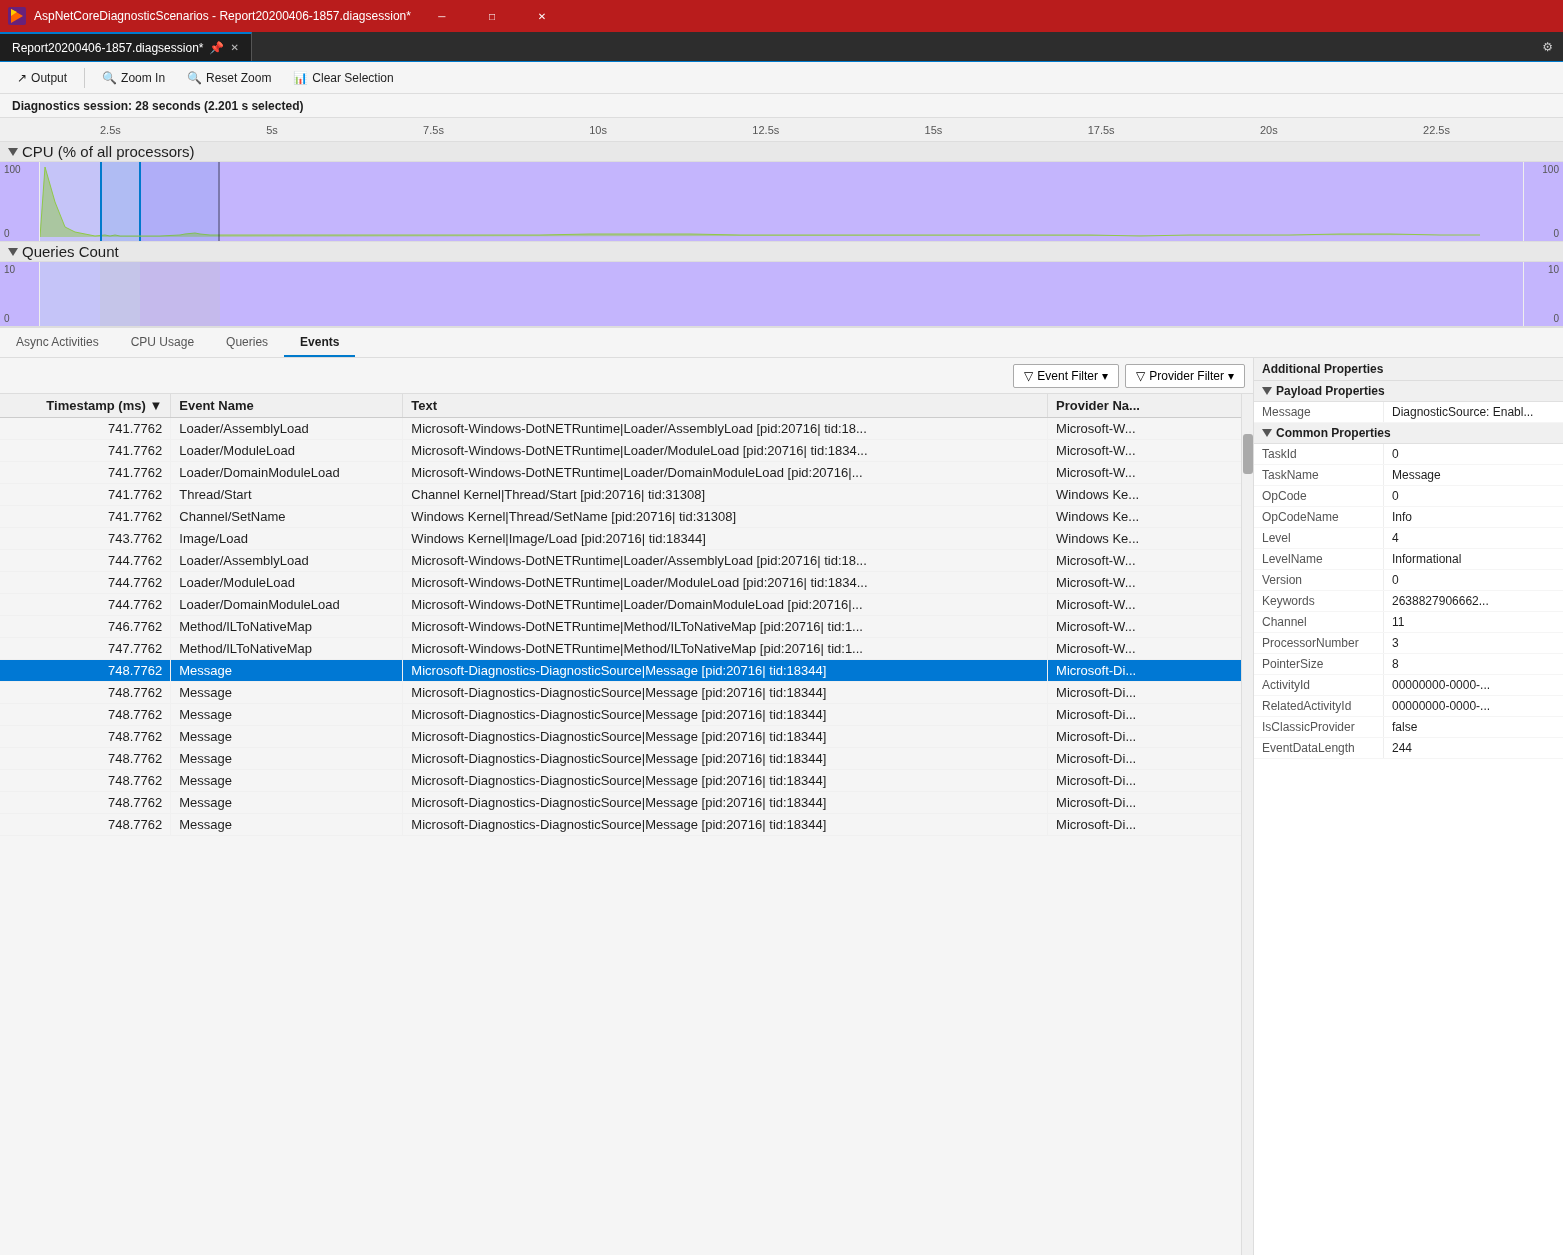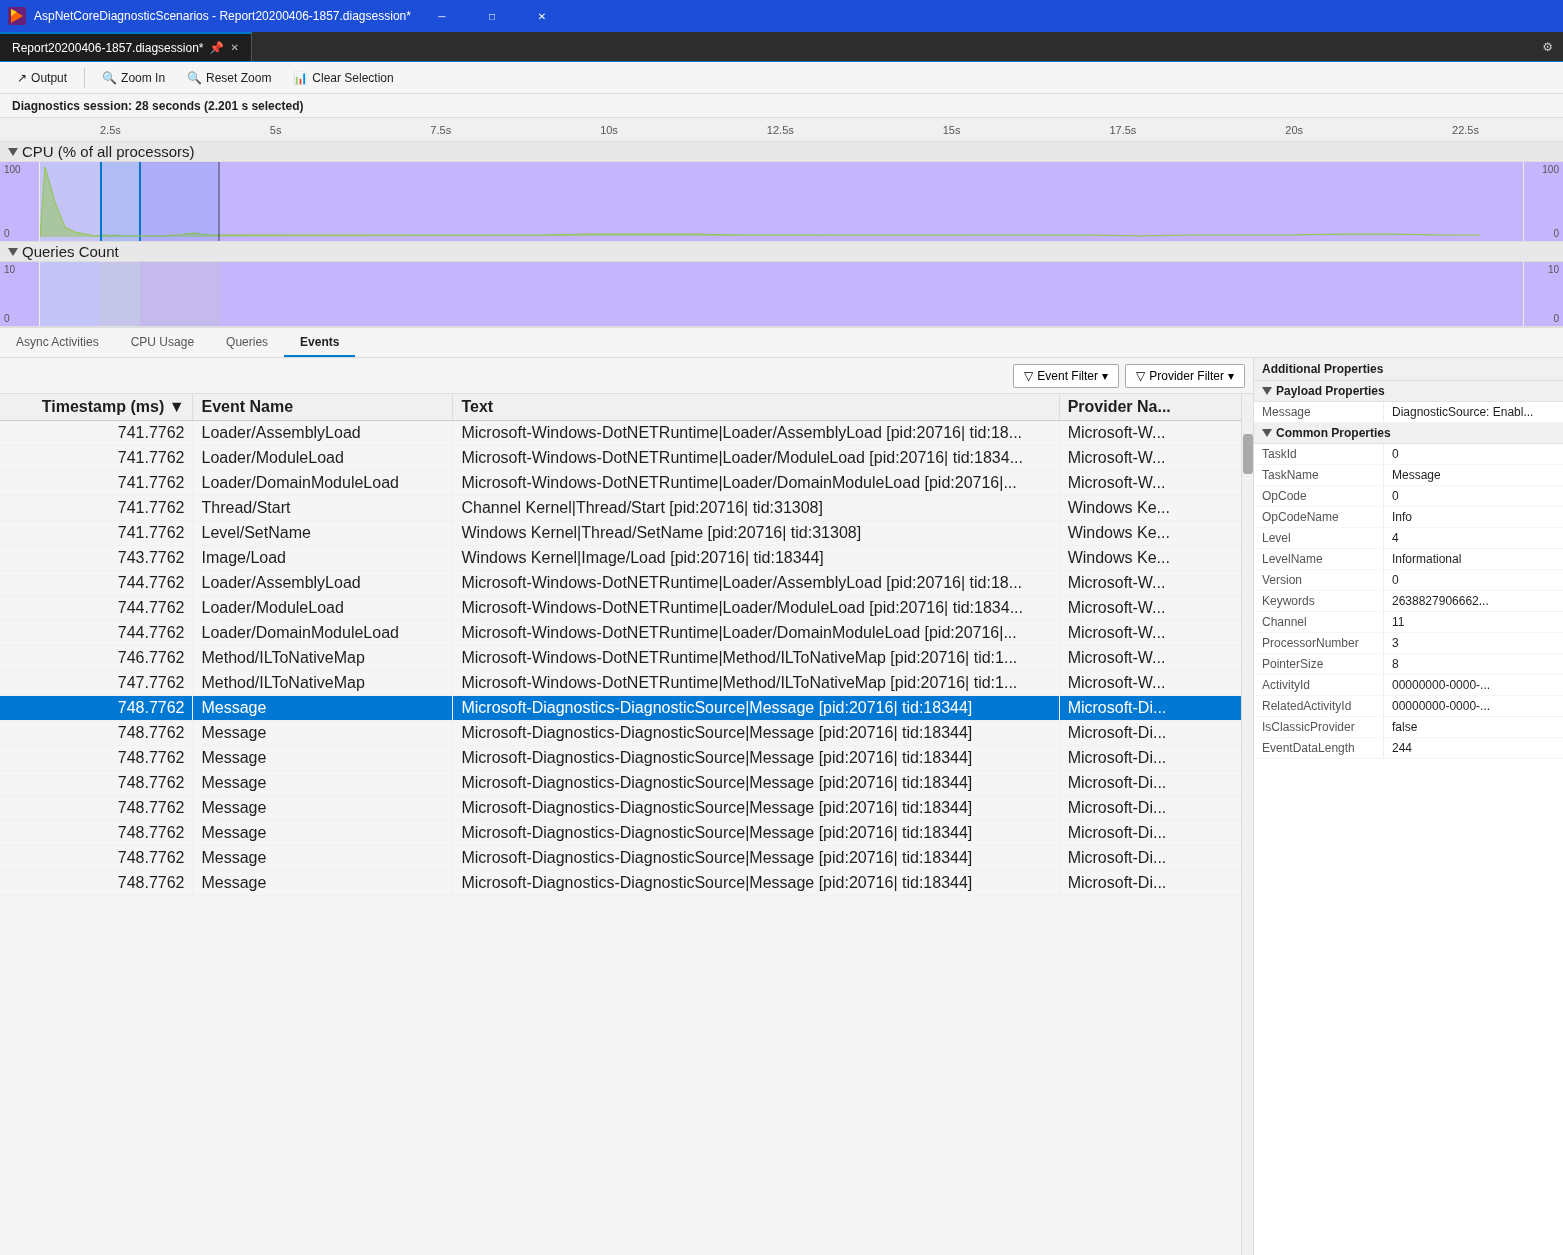--- a/index.html
+++ b/index.html
@@ -1,20 +1,20 @@
 <!DOCTYPE html>
 <html><head>
   <meta charset="utf-8">
   <style>
     * { box-sizing: border-box; margin: 0; padding: 0; }
     body { font-family: 'Segoe UI', Arial, sans-serif; font-size: 12px; background: #f5f5f5; color: #1e1e1e; overflow: hidden; width: 1563px; height: 1255px; }
     
     
     #titlebar {
-      background: #1d4ed8;
+      background: #b91c1c;
       color: white;
       height: 32px;
       display: flex;
       align-items: center;
       padding: 8px 8px;
       gap: 8px;
     }
     #titlebar .window-controls { display: flex; gap: 4px; }
     #titlebar .win-btn { width: 46px; height: 32px; background: transparent; border: none; color: white; cursor: pointer; display: flex; align-items: center; justify-content: center; font-size: 10px; }
 
@@ -75,21 +75,21 @@
     #timeline-area {
       background: white;
       border-bottom: 1px solid #ddd;
     }
     #timeline-ruler {
       height: 24px;
       background: #f0f0f0;
       border-bottom: 1px solid #ddd;
       display: flex;
       align-items: center;
-      padding: 0 44px 0 60px;
+      padding: 0 73px 0 60px;
       font-size: 11px;
       color: #555;
       position: relative;
     }
     .ruler-marks {
       display: flex;
       width: 100%;
       justify-content: space-between;
     }
     .chart-section { position: relative; }
@@ -215,21 +215,21 @@
 
     
     #events-table-container {
       flex: 1;
       overflow-y: auto;
       overflow-x: auto;
     }
     table {
       width: 100%;
       border-collapse: collapse;
-      font-size: 16px;
+      font-size: 13px;
     }
     thead th {
       background: #f0f0f0;
       border-bottom: 1px solid #ccc;
       border-right: 1px solid #ddd;
       padding: 4px 8px;
       text-align: left;
       font-weight: 600;
       position: sticky;
       top: 0;
@@ -515,21 +515,21 @@
                 <td class="col-provider">Microsoft-W...</td>
               </tr>
               <tr>
                 <td class="col-timestamp">741.7762</td>
                 <td class="col-event">Thread/Start</td>
                 <td class="col-text">Channel Kernel|Thread/Start [pid:20716| tid:31308]</td>
                 <td class="col-provider">Windows Ke...</td>
               </tr>
               <tr>
                 <td class="col-timestamp">741.7762</td>
-                <td class="col-event">Level/SetName</td>
+                <td class="col-event">Channel/SetName</td>
                 <td class="col-text">Windows Kernel|Thread/SetName [pid:20716| tid:31308]</td>
                 <td class="col-provider">Windows Ke...</td>
               </tr>
               <tr>
                 <td class="col-timestamp">743.7762</td>
                 <td class="col-event">Image/Load</td>
                 <td class="col-text">Windows Kernel|Image/Load [pid:20716| tid:18344]</td>
                 <td class="col-provider">Windows Ke...</td>
               </tr>
               <tr>

